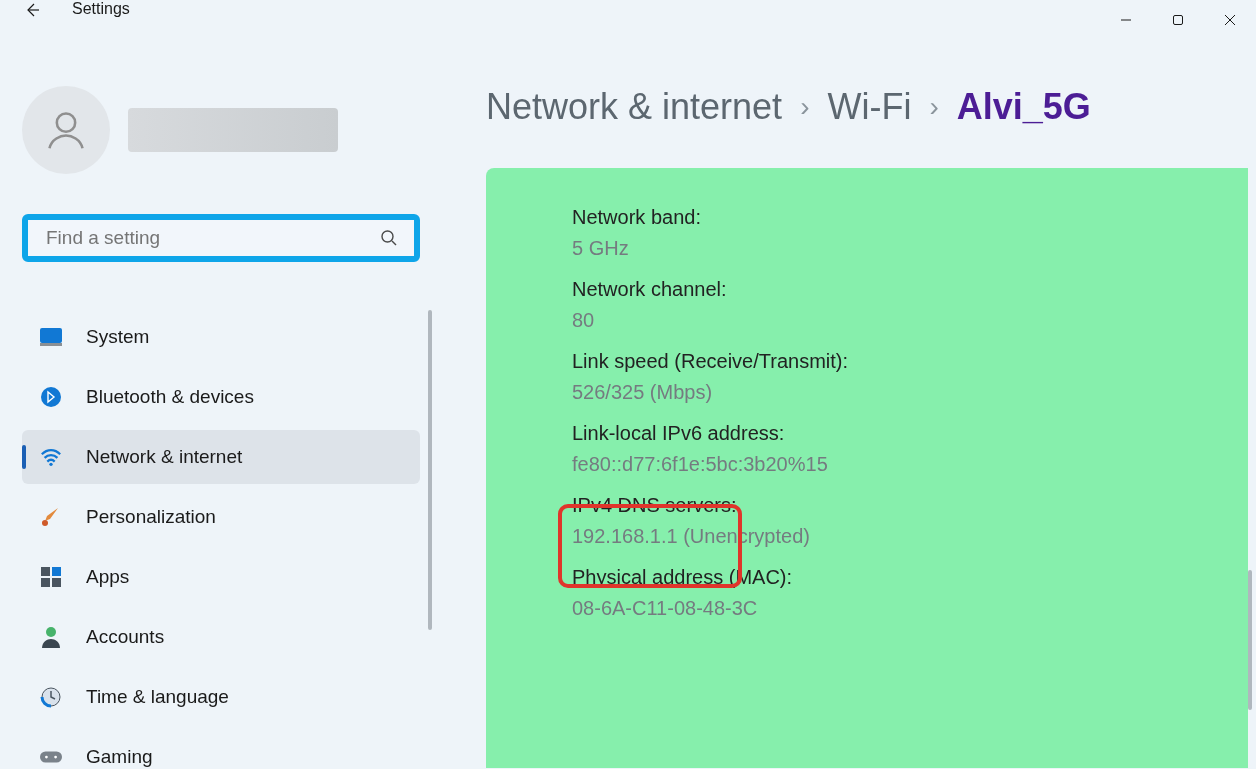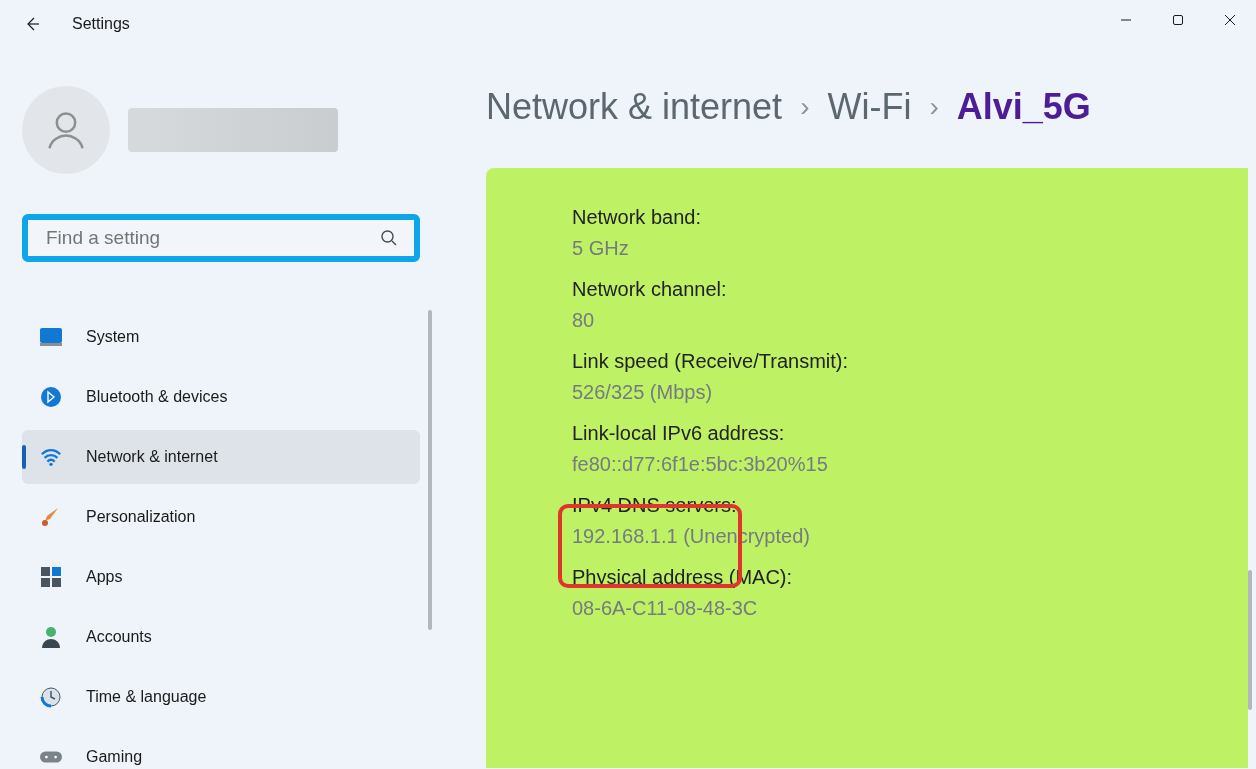--- a/index.html
+++ b/index.html
@@ -1,44 +1,44 @@
 <!DOCTYPE html>
 <html><head>
 <meta charset="utf-8">
 <style>
 html,body{margin:0;padding:0;font-family:"Segoe UI Variable","Segoe UI",Arial,sans-serif;background:#eef4f9;color:#1a1a1a;width:1256px;height:769px;overflow:hidden;}
 .window{width:1256px;height:769px;background:#eef4f9;position:relative;border-radius:10px;}
-.titlebar{display:flex;align-items:center;height:48px;padding-left:22px;}
+.titlebar{display:flex;align-items:flex-start;height:48px;padding-left:22px;}
 .back-btn{width:20px;height:20px;display:flex;align-items:center;justify-content:center;cursor:pointer;margin-right:30px;}
 .back-btn svg{width:16px;height:16px;}
 .app-title{font-size:16px;}
 .win-controls{position:absolute;top:0;right:0;display:flex;}
 .win-btn{width:52px;height:40px;display:flex;align-items:center;justify-content:center;cursor:pointer;}
 .win-btn svg{width:12px;height:12px;}
 .body{display:flex;height:calc(769px - 48px);}
 .sidebar{width:460px;flex-shrink:0;padding-left:22px;padding-right:30px;box-sizing:border-box;}
 .profile{display:flex;align-items:center;gap:18px;margin-top:38px;margin-bottom:40px;}
 .avatar{width:88px;height:88px;border-radius:50%;background:#e2e6ea;display:flex;align-items:center;justify-content:center;}
 .avatar svg{width:44px;height:44px;stroke:#8f8f8f;}
 .name-placeholder{width:210px;height:44px;background:linear-gradient(90deg,#d7dadd,#c9cdd0);border-radius:4px;}
 .search-box{width:398px;height:48px;border:6px solid #0ea5e9;border-radius:6px;background:#f2f6fb;display:flex;align-items:center;padding:0 16px;box-sizing:border-box;margin-bottom:48px;}
 .search-box input{flex:1;border:none;background:transparent;outline:none;font-size:19px;color:#505050;}
 .search-box .search-icon{width:18px;height:18px;}
 .nav{width:398px;position:relative;}
-.nav-item{height:54px;display:flex;align-items:center;gap:24px;padding-left:18px;border-radius:6px;cursor:pointer;font-size:16px;color:#1a1a1a;margin-bottom:6px;}
+.nav-item{height:54px;display:flex;align-items:center;gap:24px;padding-left:18px;border-radius:6px;cursor:pointer;font-size:19px;color:#1a1a1a;margin-bottom:6px;}
 .nav-item.active{background:#dde3e9;}
 .nav-item.active::before{content:"";position:absolute;left:0;width:4px;height:24px;background:#1a5fb4;border-radius:3px;margin-top:0;}
 .nav-icon{width:22px;height:22px;display:flex;align-items:center;justify-content:center;font-size:18px;}
 .nav-scrollbar{position:absolute;right:-12px;top:0;width:4px;height:320px;background:#b0b7be;border-radius:2px;}
 .main{flex:1;padding-top:38px;padding-left:26px;padding-right:8px;overflow:hidden;}
 .breadcrumb{display:flex;align-items:center;gap:18px;font-size:36px;margin-bottom:40px;flex-wrap:wrap;}
 .breadcrumb .crumb{color:#5c6770;cursor:pointer;}
 .breadcrumb .crumb.current{color:#4c1d95;font-weight:600;}
 .breadcrumb .sep{color:#8a949c;font-size:28px;}
-.panel{background:#bef264;border-radius:8px 0 0 0;padding:38px 0 0 86px;height:600px;box-sizing:border-box;position:relative;}
+.panel{background:#86efac;border-radius:8px 0 0 0;padding:38px 0 0 86px;height:600px;box-sizing:border-box;position:relative;}
 .prop{margin-bottom:8px;}
 .prop-label{font-size:20px;color:#222;margin-bottom:8px;}
 .prop-value{font-size:20px;color:#757b80;margin-bottom:18px;}
 .highlight-box{position:absolute;border:4px solid #e0352b;border-radius:10px;}
 .main-scrollbar{position:absolute;right:4px;top:570px;width:4px;height:140px;background:#b0b7be;border-radius:2px;}
 </style>
 </head>
 <body>
 
 <div class="window">

